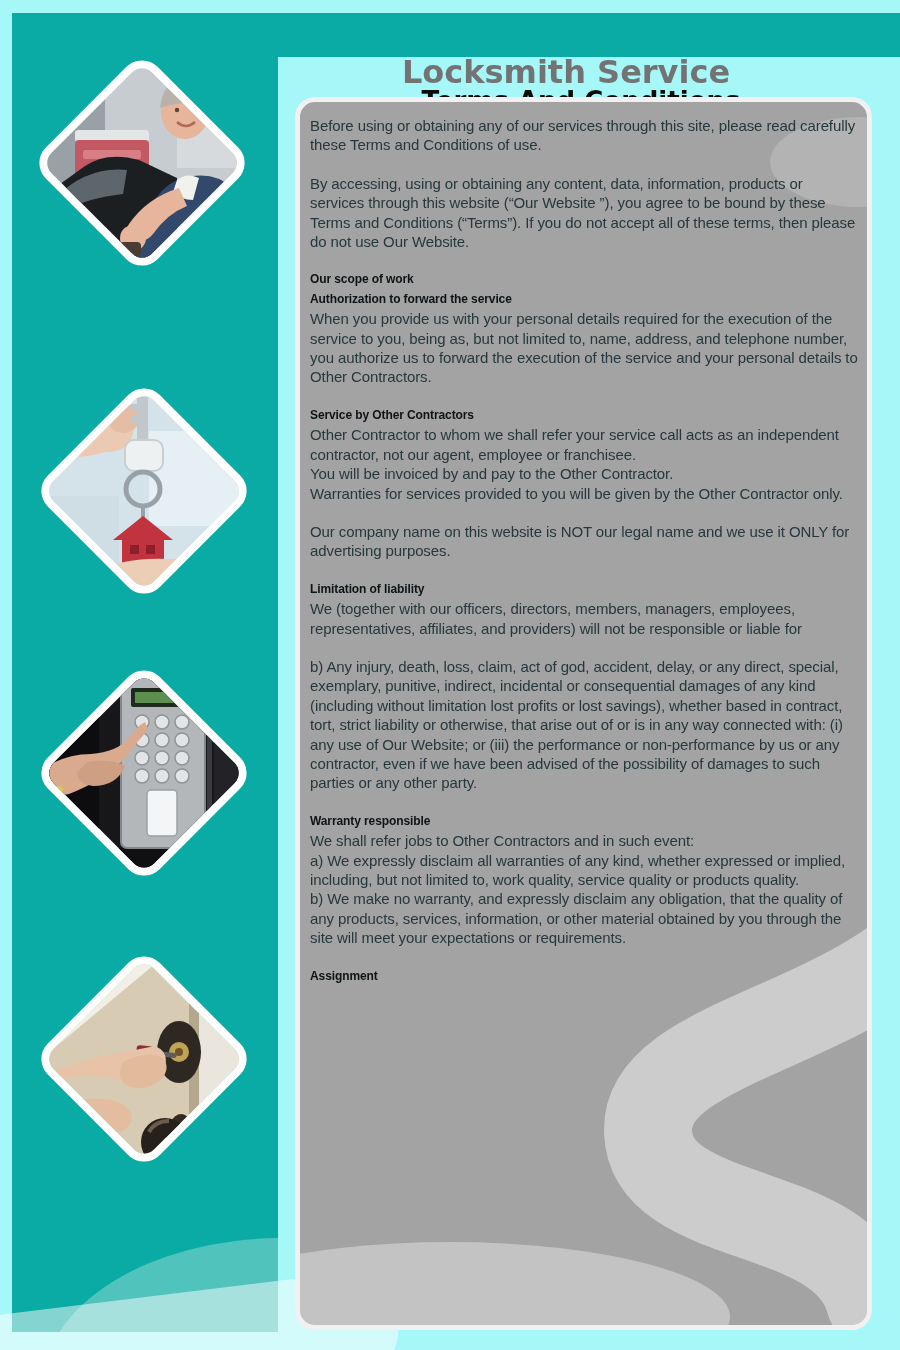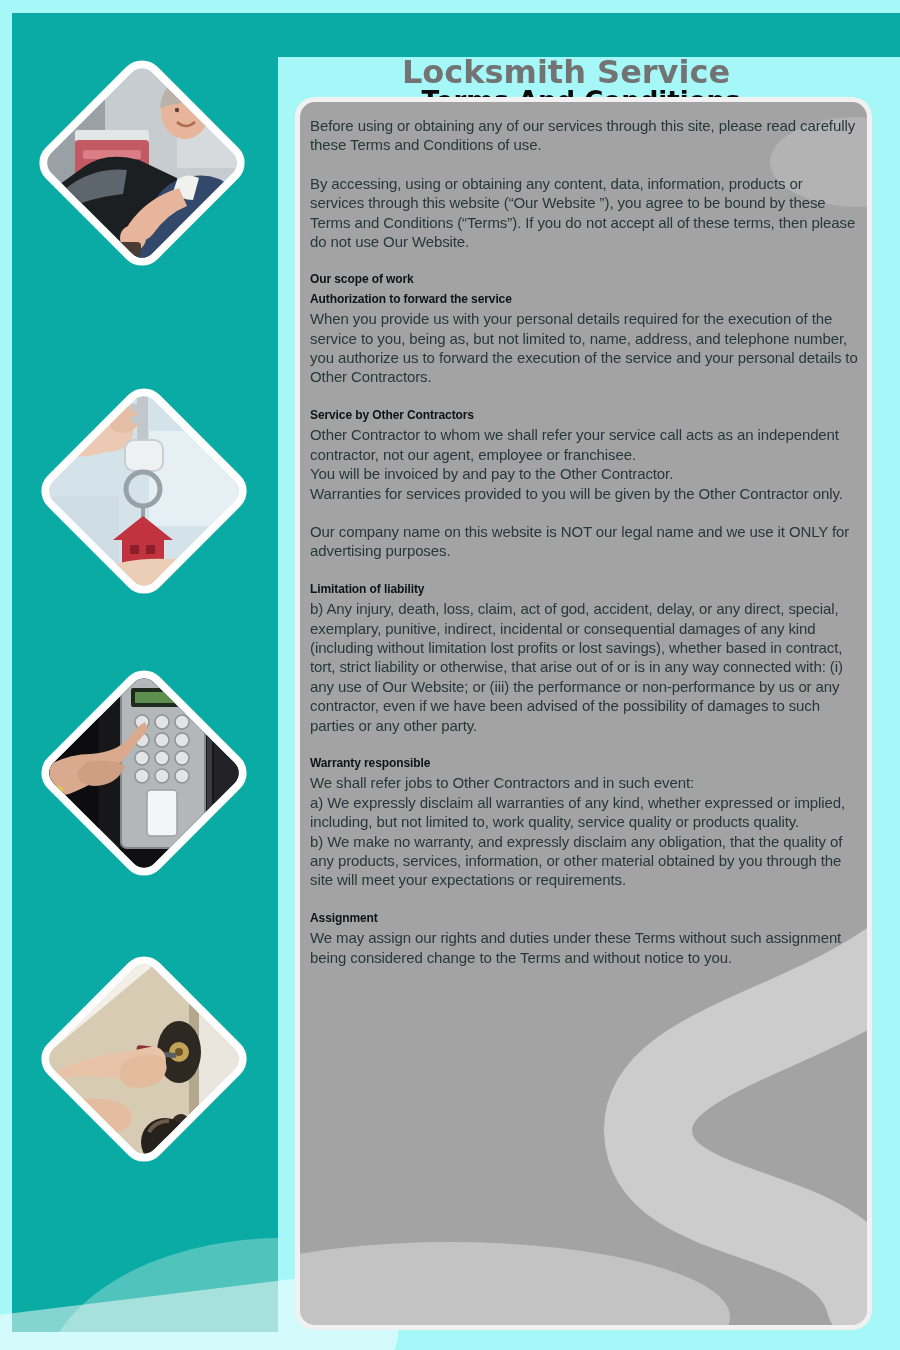--- a/index.html
+++ b/index.html
@@ -181,19 +181,19 @@
   <div class="card-body">
       <p class="card-para">Before using or obtaining any of our services through this site, please read carefully these Terms and Conditions of use.</p>
       <p class="card-para">By accessing, using or obtaining any content, data, information, products or services through this website (“Our Website ”), you agree to be bound by these Terms and Conditions (“Terms”). If you do not accept all of these terms, then please do not use Our Website.</p>
       <h3 class="card-heading">Our scope of work</h3>
       <h3 class="card-heading">Authorization to forward the service</h3>
       <p class="card-para">When you provide us with your personal details required for the execution of the service to you, being as, but not limited to, name, address, and telephone number, you authorize us to forward the execution of the service and your personal details to Other Contractors.</p>
       <h3 class="card-heading">Service by Other Contractors</h3>
       <p class="card-para">Other Contractor to whom we shall refer your service call acts as an independent contractor, not our agent, employee or franchisee.<br>You will be invoiced by and pay to the Other Contractor.<br>Warranties for services provided to you will be given by the Other Contractor only.</p>
       <p class="card-para">Our company name on this website is NOT our legal name and we use it ONLY for advertising purposes.</p>
       <h3 class="card-heading">Limitation of liability</h3>
+      <p class="card-para">We (together with our officers, directors, members, managers, employees, representatives, affiliates, and providers) will not be responsible or liable for</p>
       <p class="card-para">b) Any injury, death, loss, claim, act of god, accident, delay, or any direct, special, exemplary, punitive, indirect, incidental or consequential damages of any kind (including without limitation lost profits or lost savings), whether based in contract, tort, strict liability or otherwise, that arise out of or is in any way connected with: (i) any use of Our Website; or (iii) the performance or non-performance by us or any contractor, even if we have been advised of the possibility of damages to such parties or any other party.</p>
       <h3 class="card-heading">Warranty responsible</h3>
       <p class="card-para">We shall refer jobs to Other Contractors and in such event:<br>a) We expressly disclaim all warranties of any kind, whether expressed or implied, including, but not limited to, work quality, service quality or products quality.<br>b) We make no warranty, and expressly disclaim any obligation, that the quality of any products, services, information, or other material obtained by you through the site will meet your expectations or requirements.</p>
       <h3 class="card-heading">Assignment</h3>
-      <p class="card-para">We may assign our rights and duties under these Terms without such assignment being considered change to the Terms and without notice to you.</p>
     </div>
 </div>
 
 </body></html>

